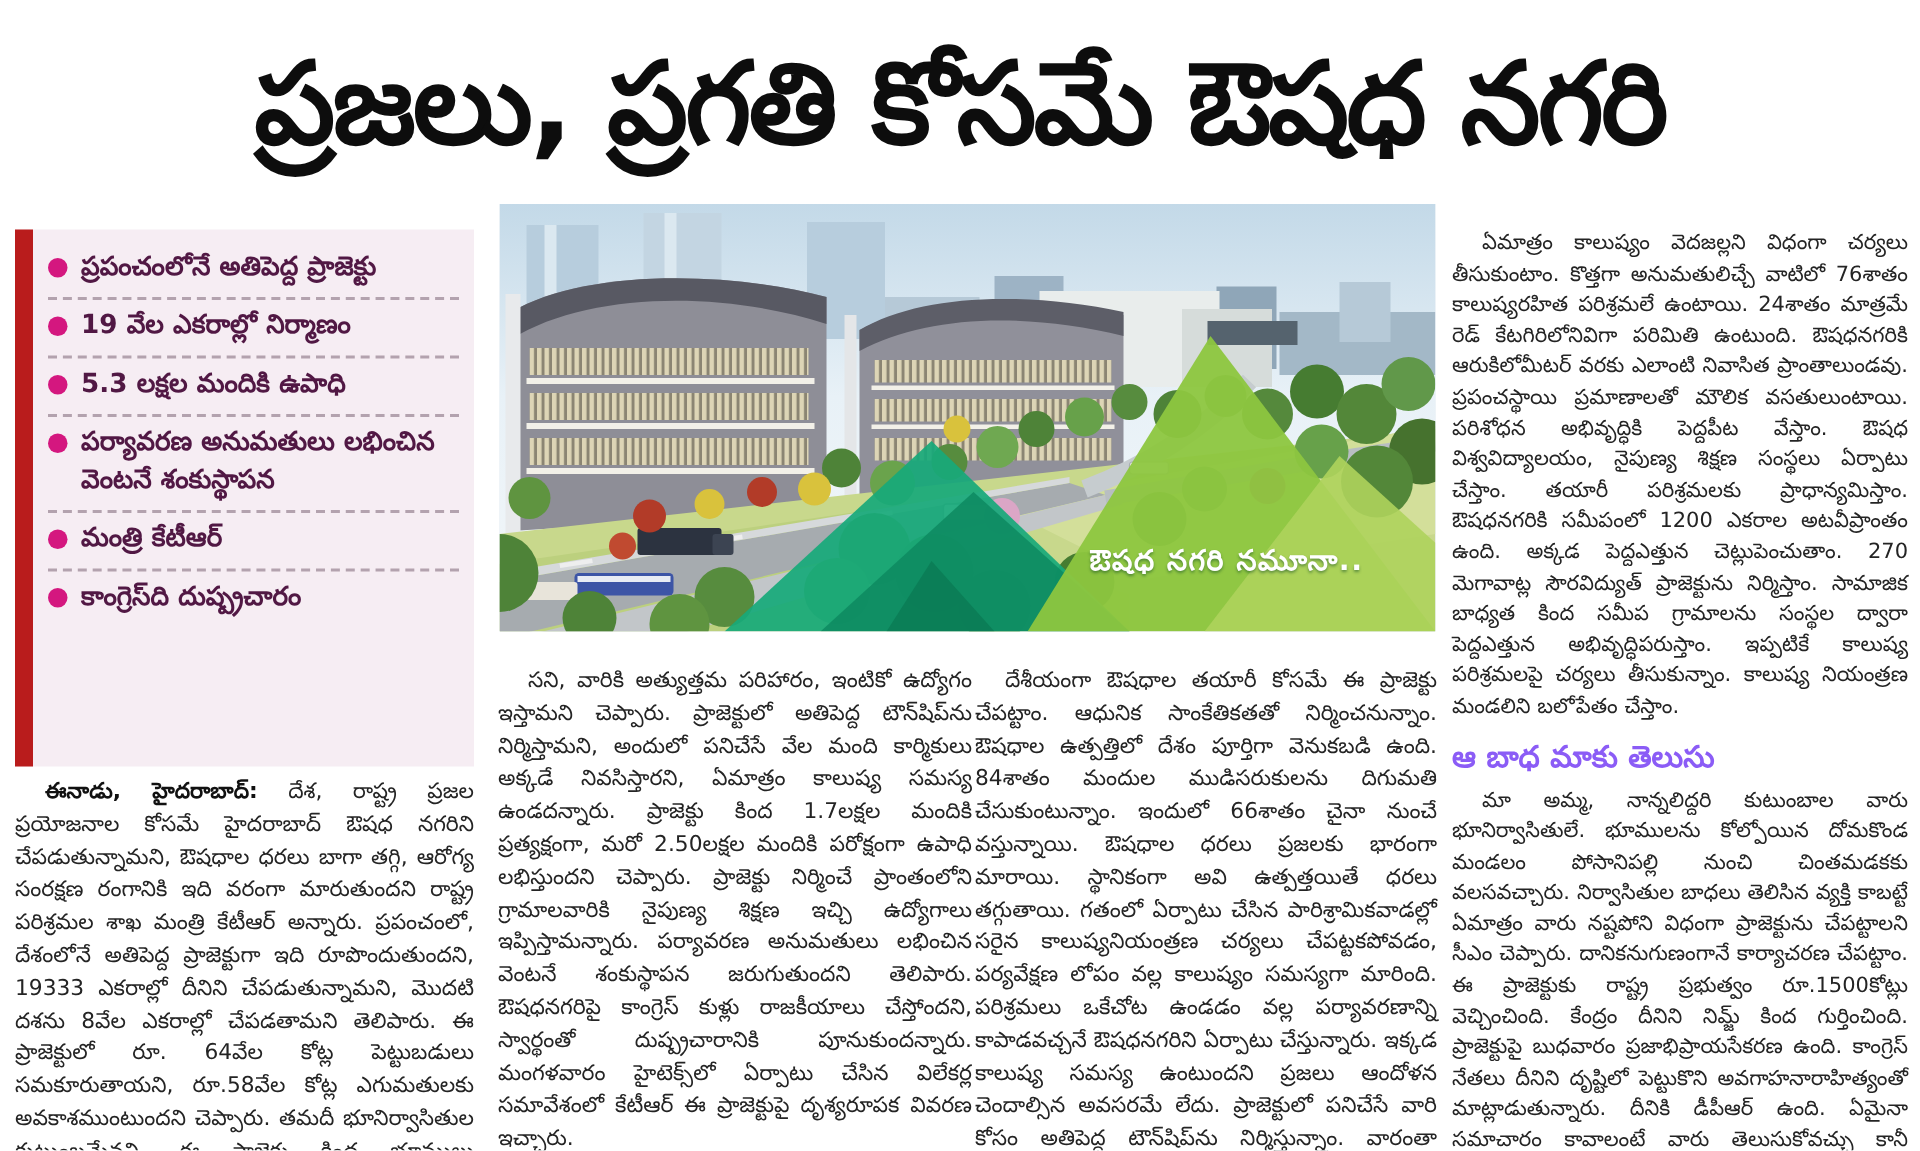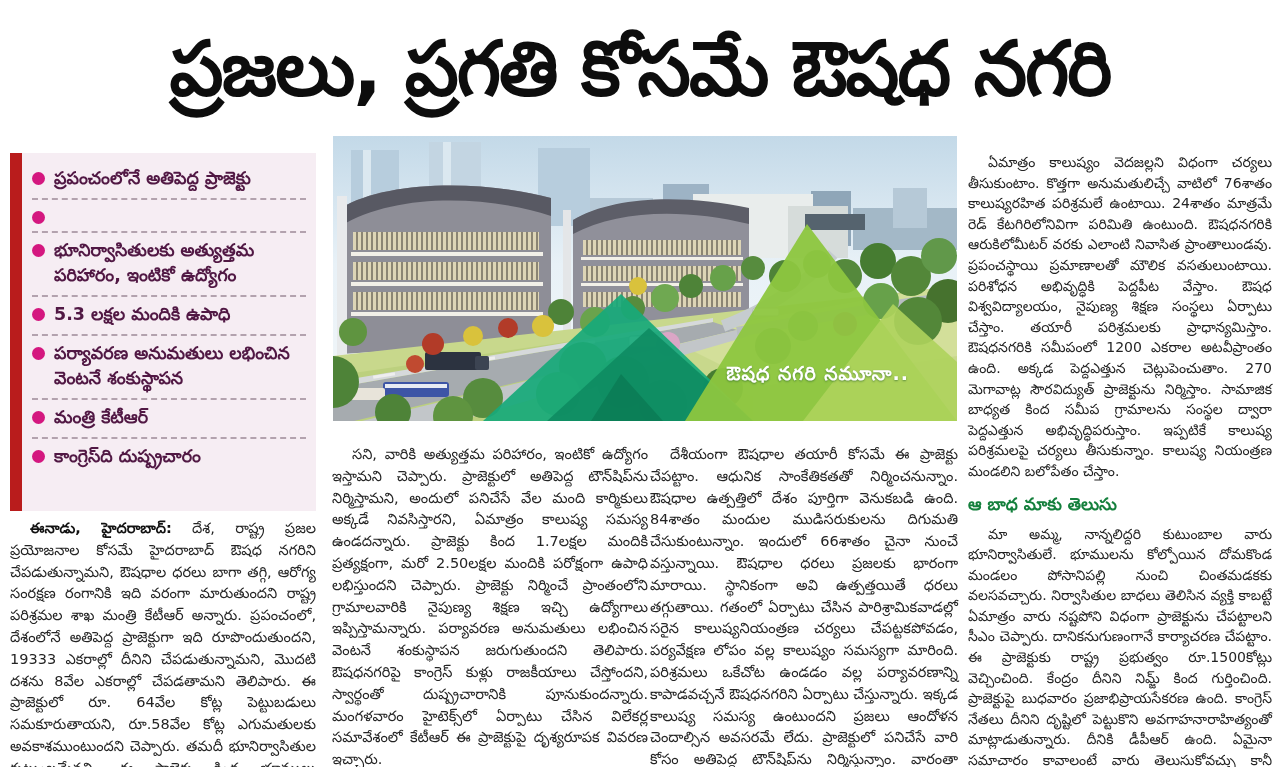--- a/index.html
+++ b/index.html
@@ -49,42 +49,39 @@
     position:absolute; text-align:justify; color:#242424;
     font-size:14.5px; line-height:21.8px;
   }
   .bodycol p { text-indent:20px; }
   .col1  { left:10px;  top:518px; width:306px; }
   .col2  { left:332px; top:444px; width:316px; }
   .col3  { left:650px; top:444px; width:308px; }
   .colR  { left:968px; top:152px; width:304px; font-size:14px; line-height:20.6px; }
   .dateline { font-weight:700; color:#111; }
   .subhead {
-    font-size:17px; font-weight:700; color:#15803d;
+    font-size:20px; font-weight:700; color:#8b5cf6;
     margin:9px 0 7px 0; text-align:left; line-height:26px;
   }
 </style>
 </head>
 <body>
 
 <div class="page">
 
   <div class="headline">ప్రజలు, ప్రగతి కోసమే ఔషధ నగరి</div>
 
   <div class="highlights">
     <div class="hl-item">
       <span class="hl-dot"></span>
       <span class="hl-text">ప్రపంచంలోనే అతిపెద్ద ప్రాజెక్టు</span>
     </div>
     <div class="hl-item">
       <span class="hl-dot"></span>
-    </div>
-    <div class="hl-item">
-      <span class="hl-dot"></span>
-      <span class="hl-text">భూనిర్వాసితులకు అత్యుత్తమ పరిహారం, ఇంటికో ఉద్యోగం</span>
+      <span class="hl-text">19 వేల ఎకరాల్లో నిర్మాణం</span>
     </div>
     <div class="hl-item">
       <span class="hl-dot"></span>
       <span class="hl-text">5.3 లక్షల మందికి ఉపాధి</span>
     </div>
     <div class="hl-item">
       <span class="hl-dot"></span>
       <span class="hl-text">పర్యావరణ అనుమతులు లభించిన వెంటనే శంకుస్థాపన</span>
     </div>
     <div class="hl-item">

